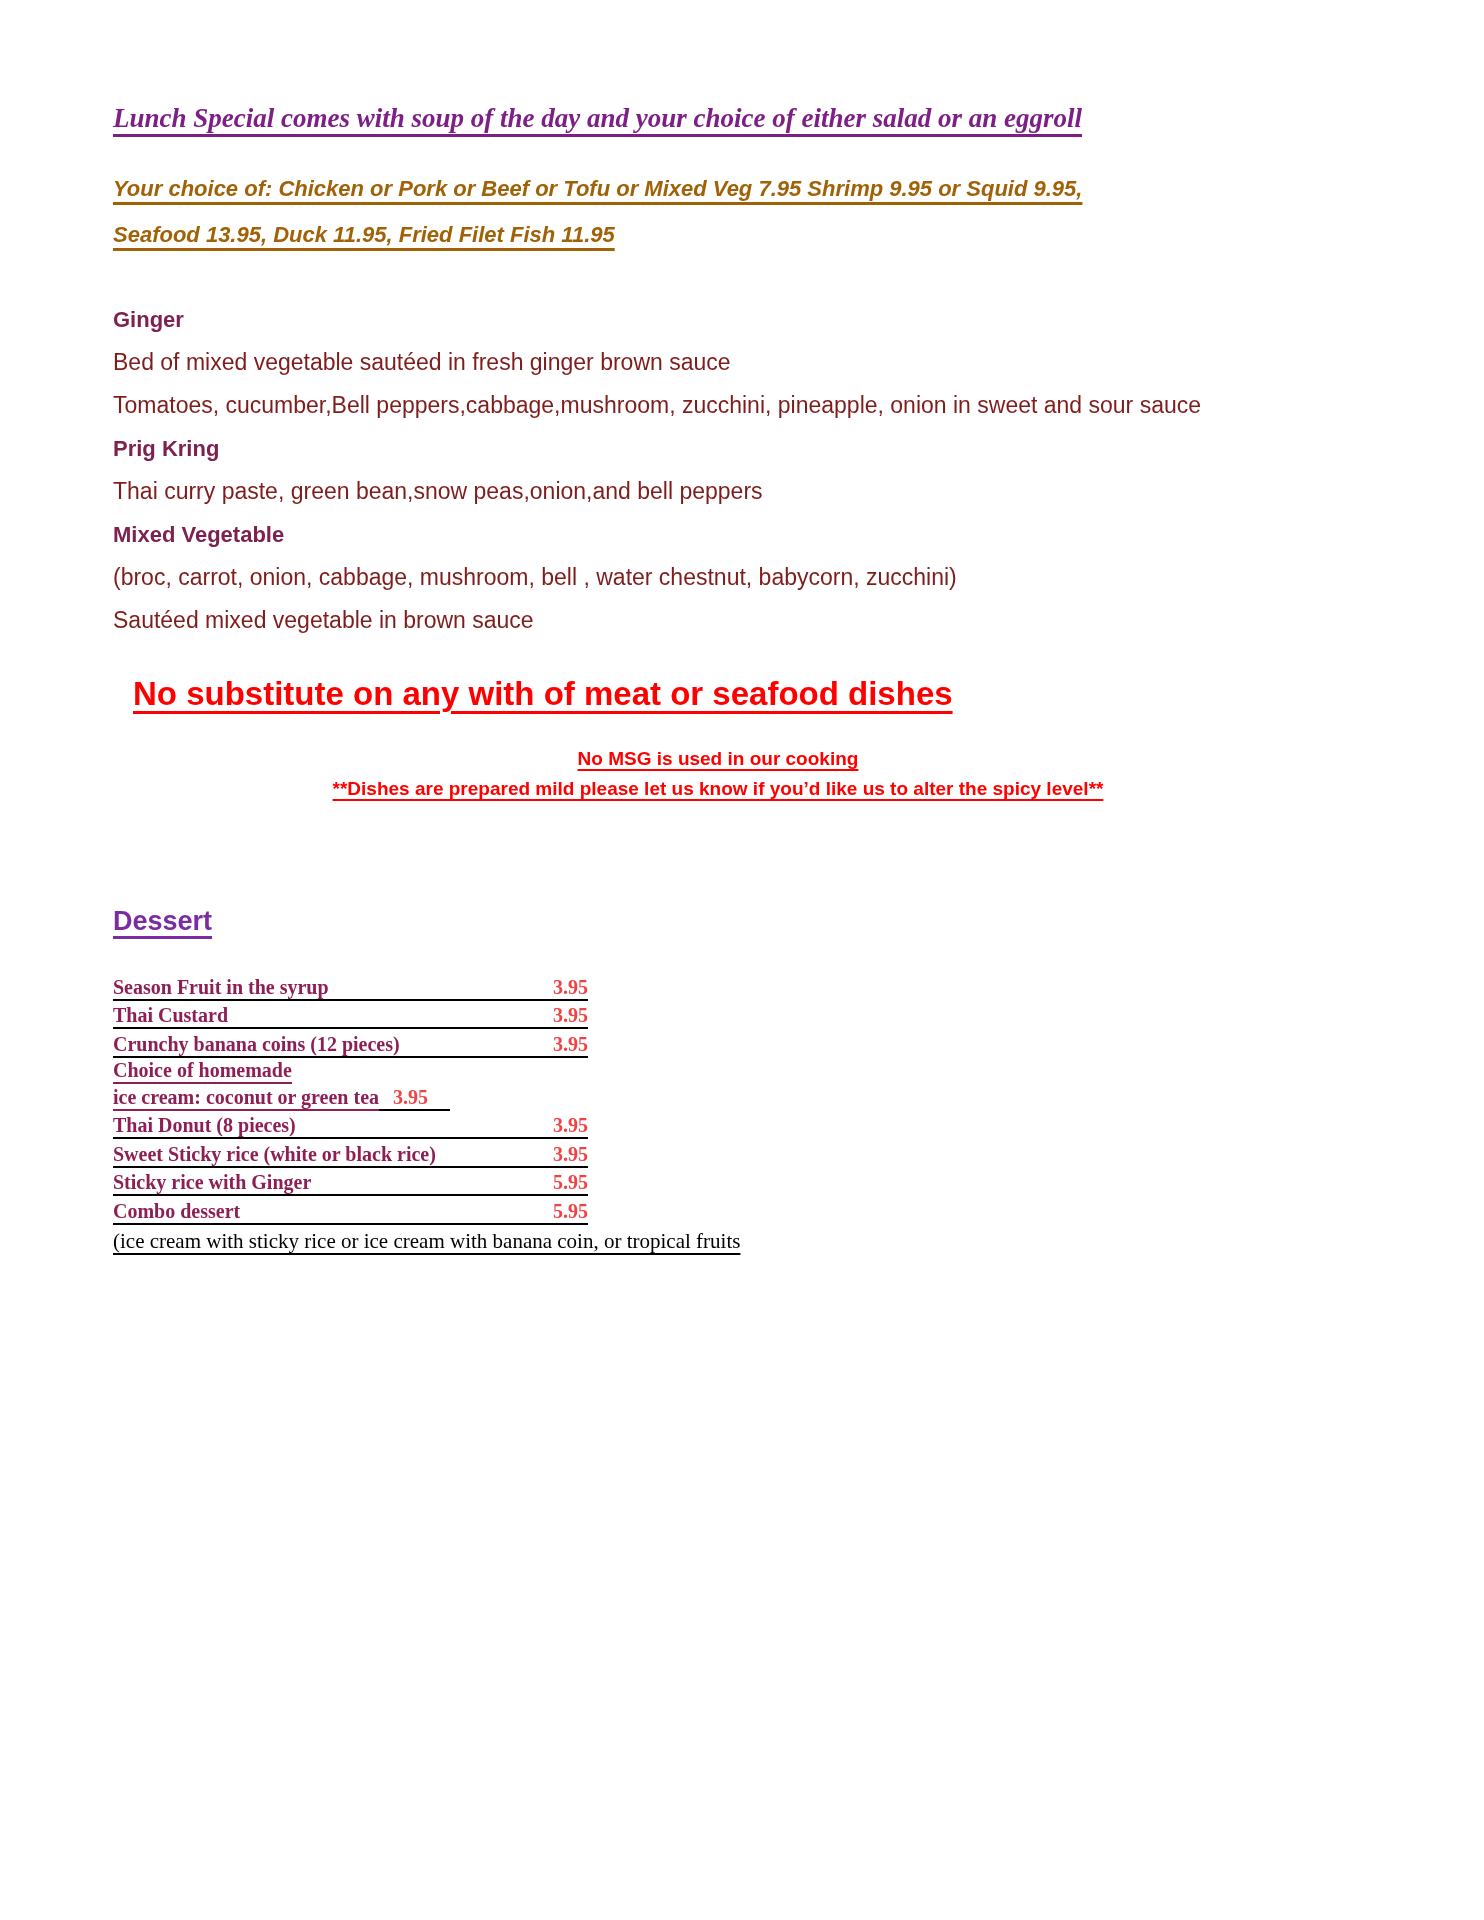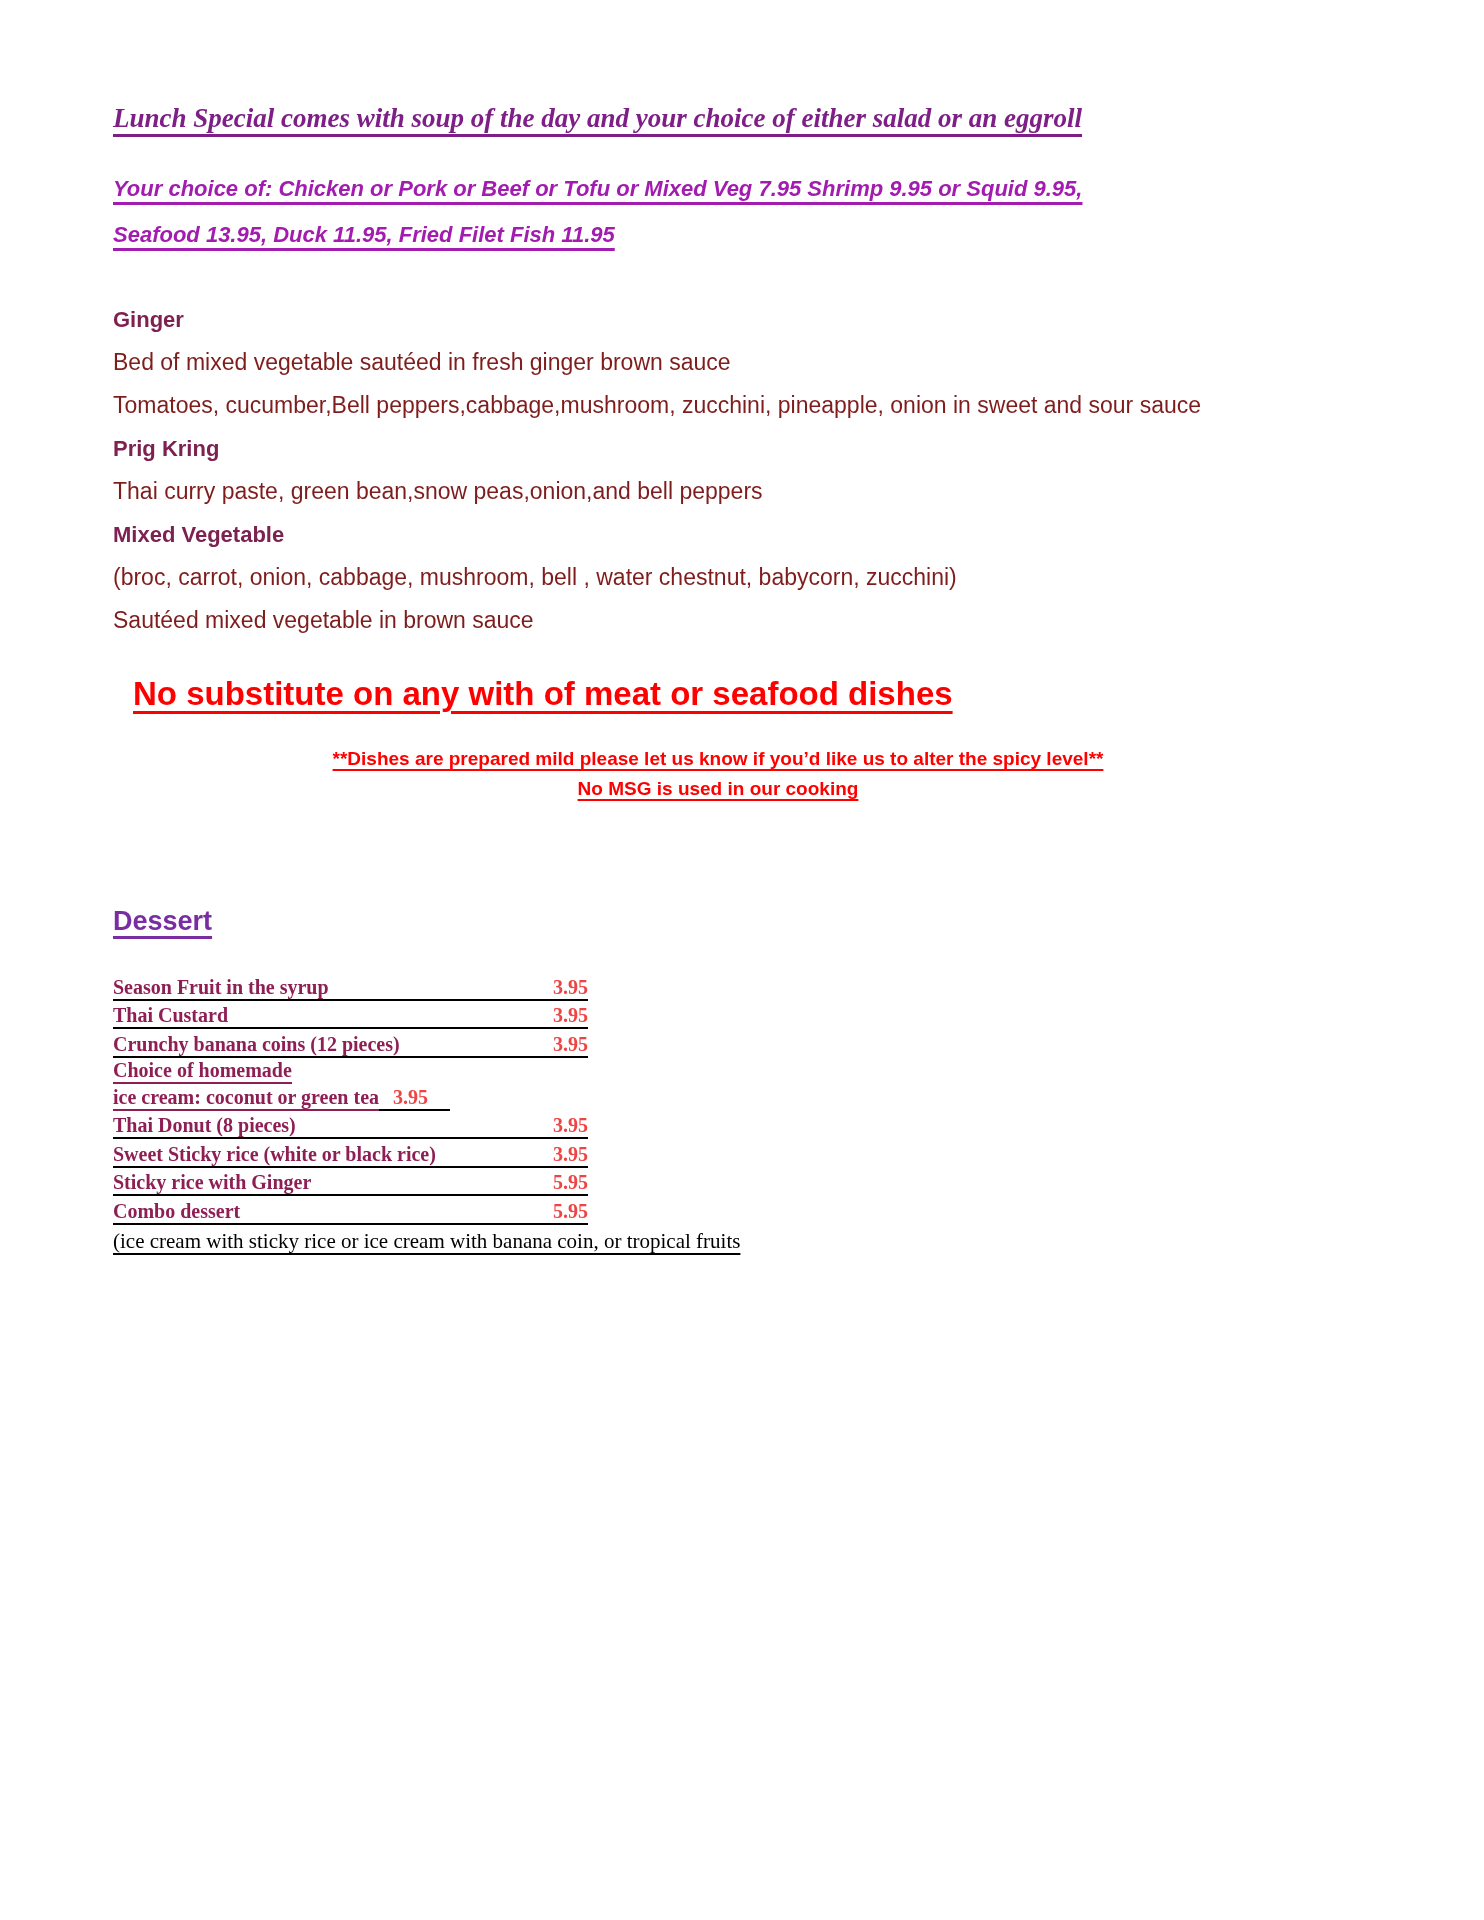--- a/index.html
+++ b/index.html
@@ -31,21 +31,21 @@
     text-decoration-thickness: 3px;
     text-underline-offset: 7px;
   }
 
   
   .choices {
     margin-top: 28px;
     font-style: italic;
     font-weight: bold;
     font-size: 22px;
-    color: #a21caf;
+    color: #a16207;
     line-height: 46px;
   }
   .choice-line {
     text-decoration: underline;
     text-decoration-thickness: 2.5px;
     text-underline-offset: 6px;
     white-space: nowrap;
   }
 
   
@@ -170,24 +170,24 @@
     <div class="sec-desc">(broc, carrot, onion, cabbage, mushroom, bell , water chestnut, babycorn, zucchini)</div>
     <div class="sec-desc">Sautéed mixed vegetable in brown sauce</div>
   </div>
 
   <div class="no-sub">
     <span>No substitute on any with of meat or seafood dishes</span>
   </div>
 
   <div class="red-notes">
     <div>
+      <span class="red-note-line">No MSG is used in our cooking</span>
+    </div>
+    <div>
       <span class="red-note-line">**Dishes are prepared mild please let us know if you’d like us to alter the spicy level**</span>
-    </div>
-    <div>
-      <span class="red-note-line">No MSG is used in our cooking</span>
     </div>
   </div>
 
   <div class="dessert-title">Dessert</div>
 
   <div class="dessert-list">
     <div class="drow">
       <span class="dname">Season Fruit in the syrup</span>
       <span class="dprice">3.95</span>
     </div>

